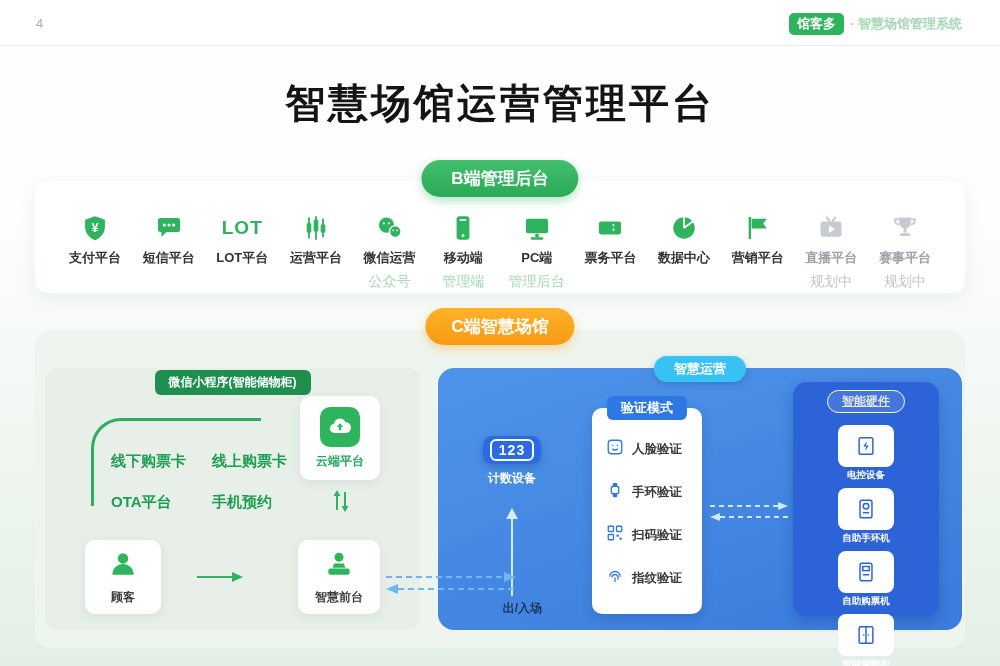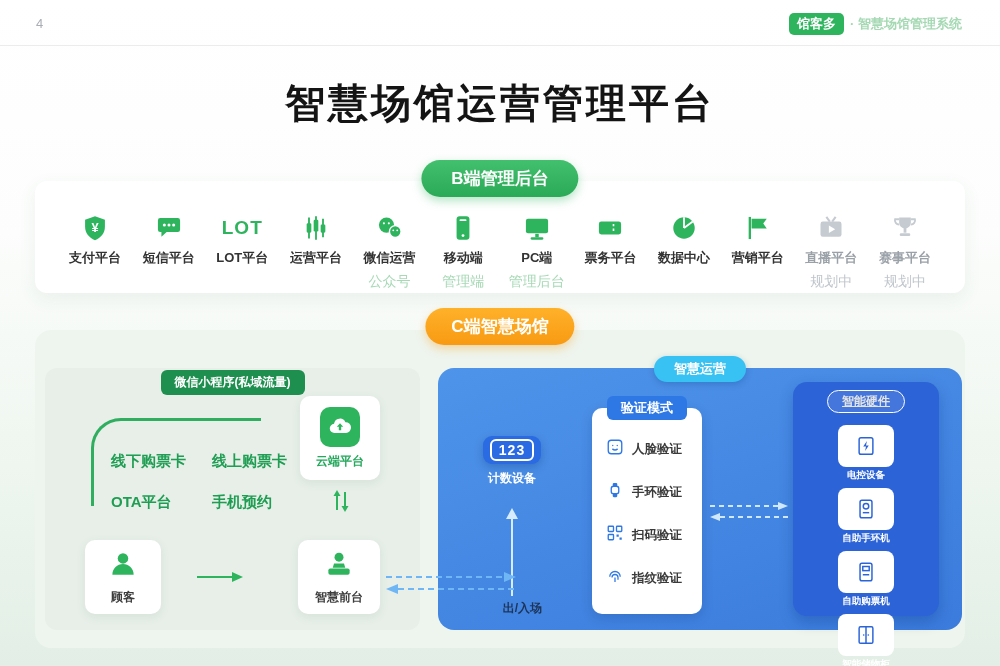--- a/index.html
+++ b/index.html
@@ -251,21 +251,21 @@
       <div class="sub">规划中</div>
     </div>
 
   </div>
 
   <div class="pill c-pill">C端智慧场馆</div>
 
   <div class="c-container">
 
     <div class="left-panel">
-      <div class="wechat-badge">微信小程序(私域流量)</div>
+      <div class="wechat-badge">微信小程序(智能储物柜)</div>
       <div class="bracket"></div>
       <div class="channels">
         <span>线下购票卡</span>
         <span>线上购票卡</span>
         <span>OTA平台</span>
         <span>手机预约</span>
       </div>
 
       <div class="mini-card cloud-card">
         <div class="cloud-sq">

